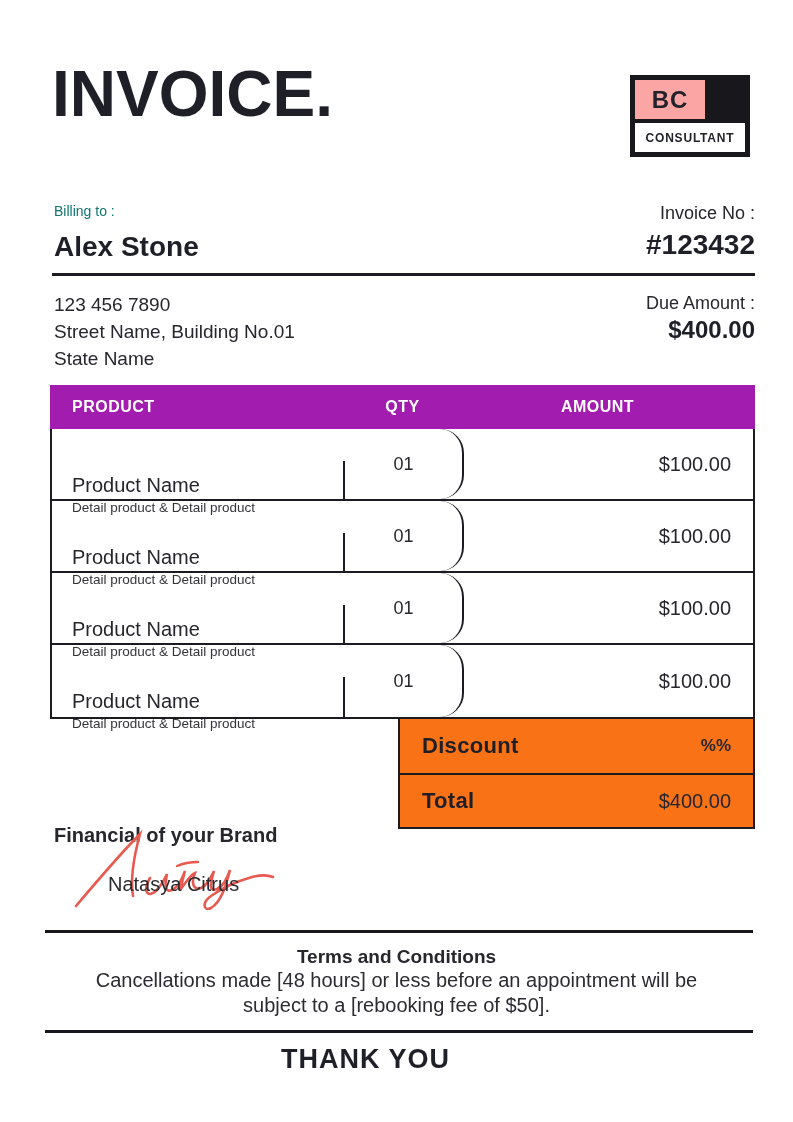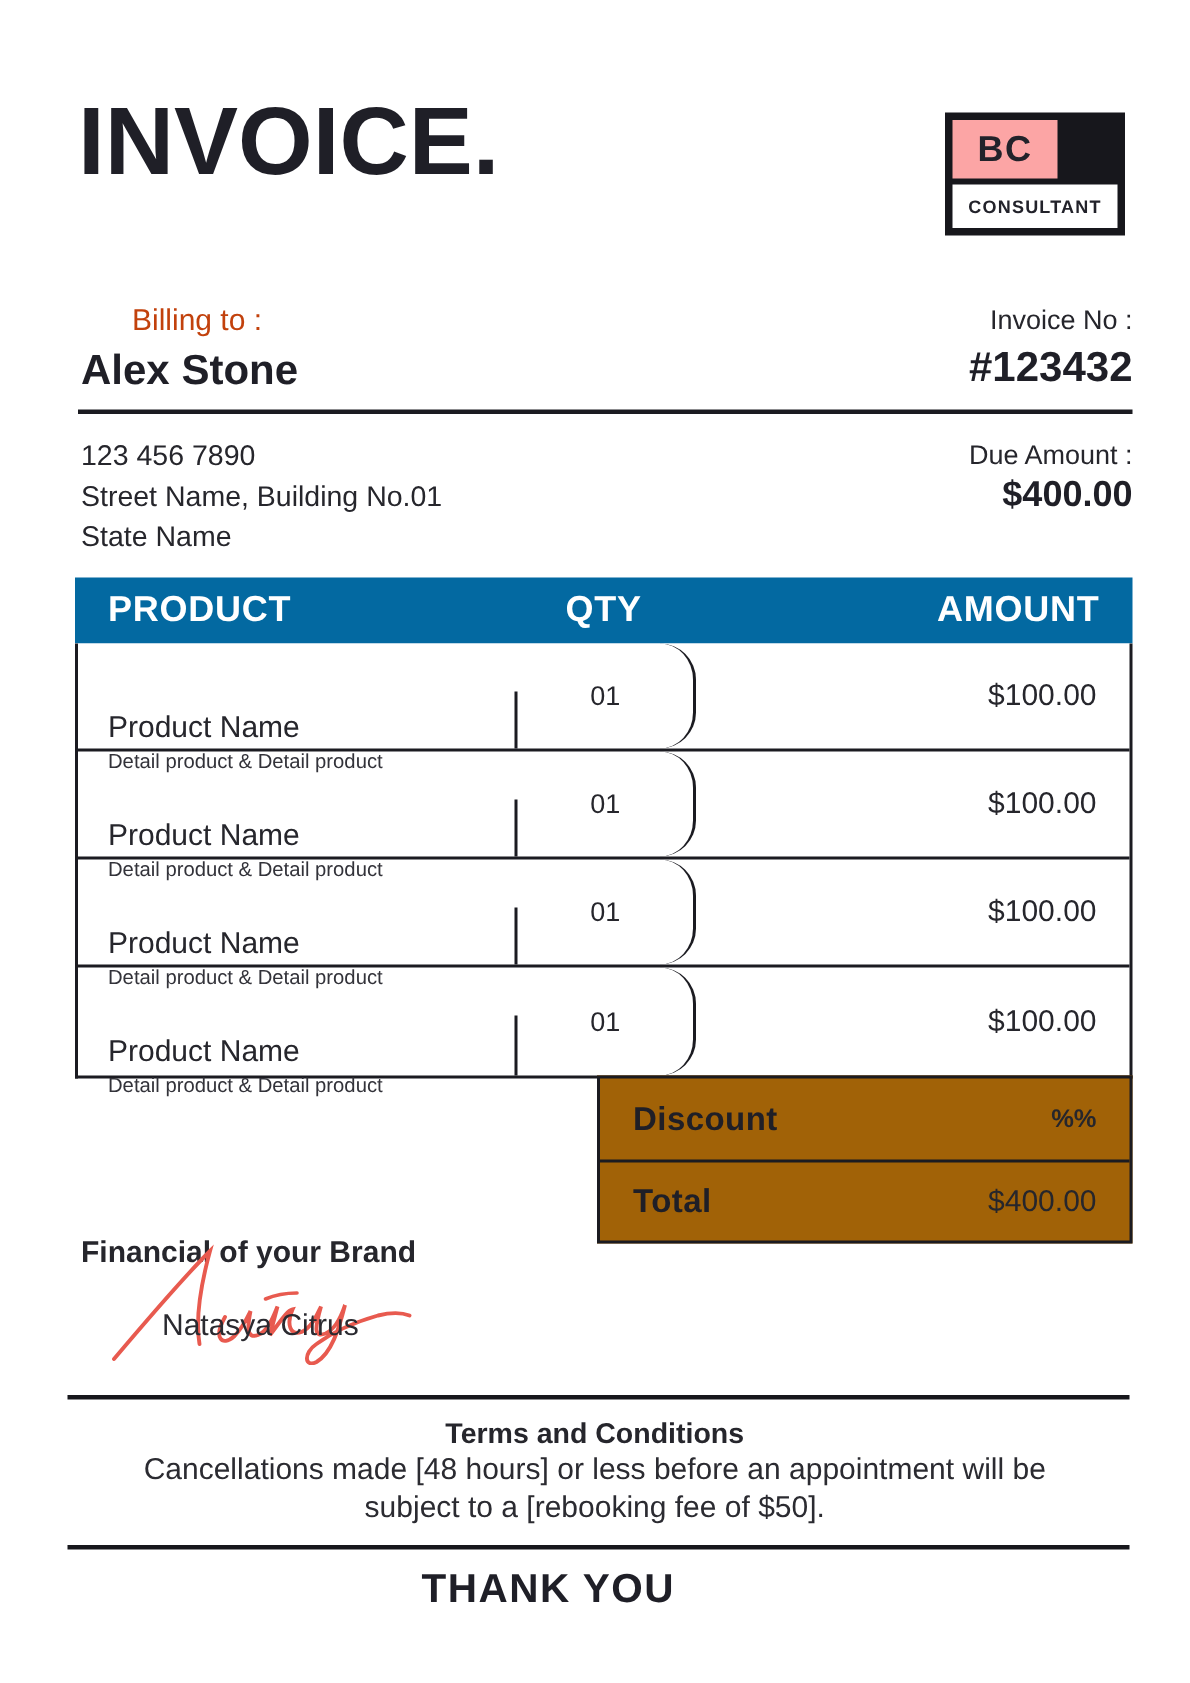--- a/index.html
+++ b/index.html
@@ -14,49 +14,49 @@
   .invoice-title { left:52px; top:62px; font-size:64px; font-weight:800; letter-spacing:0; color:#1f1f27; line-height:1; }
   .logo { left:630px; top:75px; width:120px; height:82px; background:#17171c; }
   .logo-bc { position:absolute; left:5px; top:5px; width:70px; height:39px; background:#fca5a5;
              display:flex; align-items:center; justify-content:center;
              font-size:24px; font-weight:600; letter-spacing:1px; color:#22222a; }
   .logo-sub { position:absolute; left:5px; top:48px; width:110px; height:29px; background:#fff;
               display:flex; align-items:center; justify-content:center;
               font-size:12px; font-weight:700; letter-spacing:0.8px; color:#22222a; }
 
   
-  .billing-label { left:54px; top:203px; font-size:20px; color:#c2410c;margin-left:34px; }
+  .billing-label { left:54px; top:203px; font-size:14px; color:#0f766e; }
   .billing-name  { left:54px; top:231px; font-size:28px; font-weight:700; color:#1f1f27; }
   .invoice-no-label { right:38px; top:203px; font-size:18px; color:#26262c; text-align:right; }
   .invoice-no       { right:38px; top:229px; font-size:28px; font-weight:700; text-align:right; }
   .divider { left:52px; top:273px; width:703px; height:3px; background:#1b1b21; }
   .contact { left:54px; top:291px; font-size:19px; line-height:27px; color:#26262c; }
   .due-label  { right:38px; top:293px; font-size:18px; color:#26262c; text-align:right; }
   .due-amount { right:38px; top:316px; font-size:24px; font-weight:700; text-align:right; }
 
   
   .table { left:50px; top:385px; width:705px; }
-  .thead { display:flex; background:#0369a1; color:#ffffff; height:44px; align-items:center;
-           font-weight:700; font-size:24px; letter-spacing:0.5px; }
+  .thead { display:flex; background:#a21caf; color:#ffffff; height:44px; align-items:center;
+           font-weight:700; font-size:16px; letter-spacing:0.5px; }
   .th-product { width:293px; padding-left:22px; }
   .th-qty     { width:119px; text-align:center; }
-  .th-amount  { flex:1; text-align:right; padding-right:22px; }
+  .th-amount  { flex:1; text-align:center; padding-right:22px; }
   .tbody { border:2px solid #1b1b21; border-top:none; background:#fff; }
   .trow { display:flex; height:72px; border-bottom:2px solid #1b1b21; }
   .trow:last-child { border-bottom:none; }
   .td-product { width:293px; border-right:2px solid #1b1b21; padding:13px 0 0 20px;margin-top:32px; }
   .td-name   { font-size:20px; color:#26262c; }
   .td-detail { font-size:13.5px; color:#33333a; margin-top:3px; }
   .td-qty    { width:119px; border-right:2px solid #1b1b21; display:flex; align-items:center;
                justify-content:center; font-size:18px; color:#26262c;border-radius:24px; }
   .td-amount { flex:1; display:flex; align-items:center; justify-content:flex-end;
                padding-right:22px; font-size:20px; color:#26262c; }
 
   
-  .summary { left:398px; top:717px; width:357px; border:2px solid #1b1b21; background:#a16207; }
+  .summary { left:398px; top:717px; width:357px; border:2px solid #1b1b21; background:#f97316; }
   .summary-row { height:54px; display:flex; align-items:center; justify-content:space-between; padding:0 22px; }
   .summary-row.total { border-top:2px solid #1b1b21;gap:26px; }
   .summary-label { font-size:22px; font-weight:700; letter-spacing:0.3px; color:#1f1f27; }
   .summary-discount-value { font-size:17px; font-weight:700; color:#26262c; }
   .summary-total-value { font-size:20px; font-weight:400; color:#26262c; }
 
   
   .sig-heading { left:54px; top:824px; font-size:20px; font-weight:700; color:#26262c; }
   .sig-svg { left:72px; top:828px; width:205px; height:82px; }
   .sig-name { left:108px; top:873px; font-size:20px; color:#2a2a30; }

